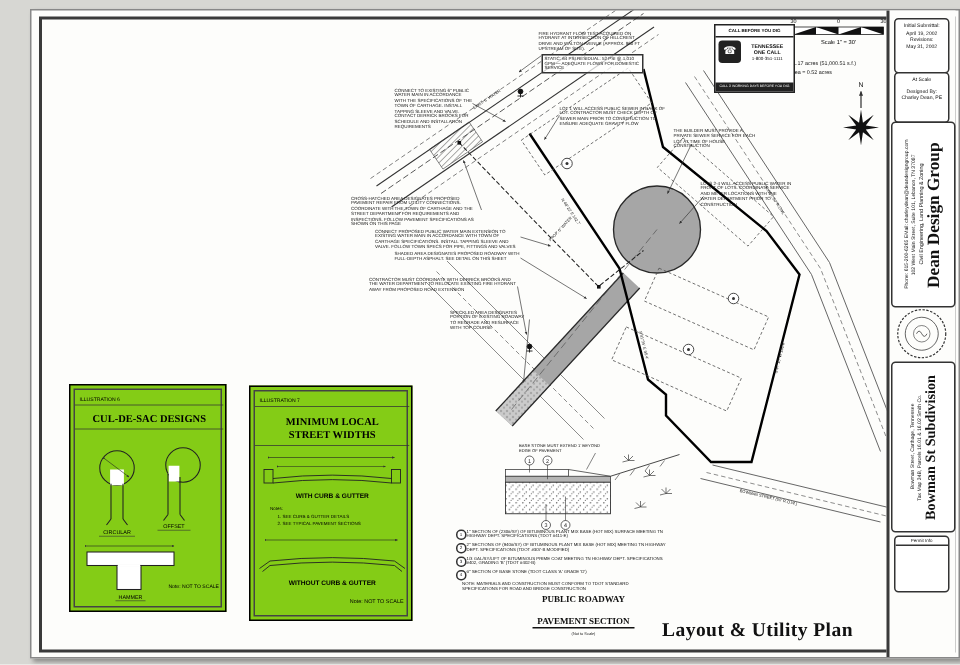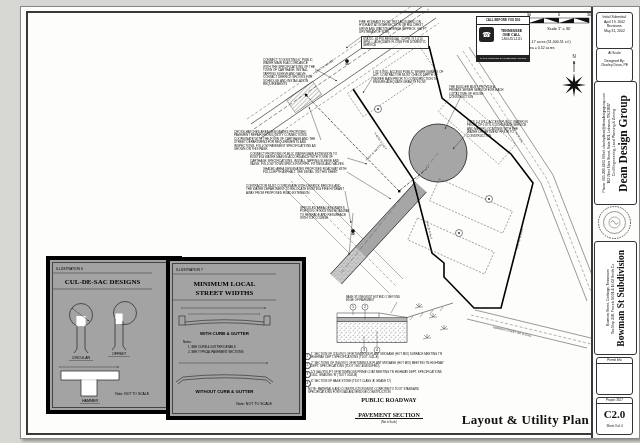--- a/index.html
+++ b/index.html
@@ -18,21 +18,21 @@
   .vtext{writing-mode:vertical-rl;transform:rotate(180deg);display:inline-block;}
   .serif{font-family:"Liberation Serif",serif;}
   
   .note{position:absolute;font-size:3px;line-height:1.15;color:#141414;}
   .boxed{border:0.5px solid #333;padding:0.5px 1px;background:rgba(255,255,255,.75);}
   
   .pv-num{position:absolute;width:4.6px;height:4.6px;border:0.5px solid #333;border-radius:50%;
           font-size:3px;line-height:4.6px;text-align:center;background:#fff;}
   .pv-text{position:absolute;font-size:2.9px;line-height:1.18;width:136px;}
   
-  .illus{position:absolute;border:4px solid #000000;background:#a3a3a3;padding-left:25px;}
+  .illus{position:absolute;border:1px solid #000000;background:#84cc16;}
   .illus .in{position:absolute;left:2px;top:2px;right:2px;bottom:2px;border:0.5px solid #444;}
   svg text{font-family:"Liberation Sans",sans-serif;}
   svg .sertxt{font-family:"Liberation Serif",serif;}
 </style>
 </head>
 <body>
 
 <div id="sheet" class="abs">
   <div id="inner-frame" class="abs"></div>
 
@@ -344,21 +344,21 @@
             <line x1="93" y1="113" x2="100" y2="118"></line>
           <line x1="10" y1="116" x2="5" y2="120"></line>
             <line x1="93" y1="116" x2="98" y2="120"></line>
         </g>
         <text x="51.5" y="129" text-anchor="middle" font-size="4.4" font-weight="bold">WITHOUT CURB &amp; GUTTER</text>
         <text x="99" y="141" text-anchor="end" font-size="3.6">Note: NOT TO SCALE</text>
       </svg>
     </div>
   </div>
 
-  <div class="abs serif" style="left:400px;top:405px;width:168px;text-align:right;font-size:13px;font-weight:bold;letter-spacing:0.3px;">Layout &amp; Utility Plan</div>
+  <div class="abs serif" style="left:400px;top:405px;width:168px;text-align:center;font-size:13px;font-weight:bold;letter-spacing:0.3px;">Layout &amp; Utility Plan</div>
 
   <div id="titleblock" class="abs">
 
     <div class="tb-box tiny" style="left:3px;top:5px;width:35px;height:33px;padding-top:2px;">
       <div>Initial Submittal:</div>
       <div>April 19, 2002</div>
       <div>Revisions:</div>
       <div>May 31, 2002</div>
     </div>
 
@@ -385,19 +385,14 @@
     <div class="tb-box" style="left:1px;top:234px;width:41px;height:112px;display:flex;align-items:center;justify-content:center;gap:1px;">
       <span class="vtext" style="font-size:3.4px;">Bowman Street, Carthage, Tennessee</span>
       <span class="vtext" style="font-size:3.4px;">Tax Map 34B, Parcels 16.01 &amp; 16.02 Smith Co.</span>
       <span class="vtext serif" style="font-size:9.5px;font-weight:bold;">Bowman St Subdivision</span>
     </div>
 
     <div class="tb-box" style="left:3px;top:350px;width:35px;height:36px;">
       <div style="font-size:3px;border-bottom:0.5px solid #333;line-height:5px;">Permit Info</div>
     </div>
 
-    <div class="tb-box" style="left:3px;top:390px;width:35px;height:36px;">
-      <div style="font-size:3px;border-bottom:0.5px solid #333;line-height:5px;">Project 3107</div>
-      <div class="serif" style="font-size:11px;font-weight:bold;line-height:20px;">C2.0</div>
-      <div style="font-size:3px;">Sheet 3 of 4</div>
-    </div>
   </div>
 </div>
 
 </body></html>

